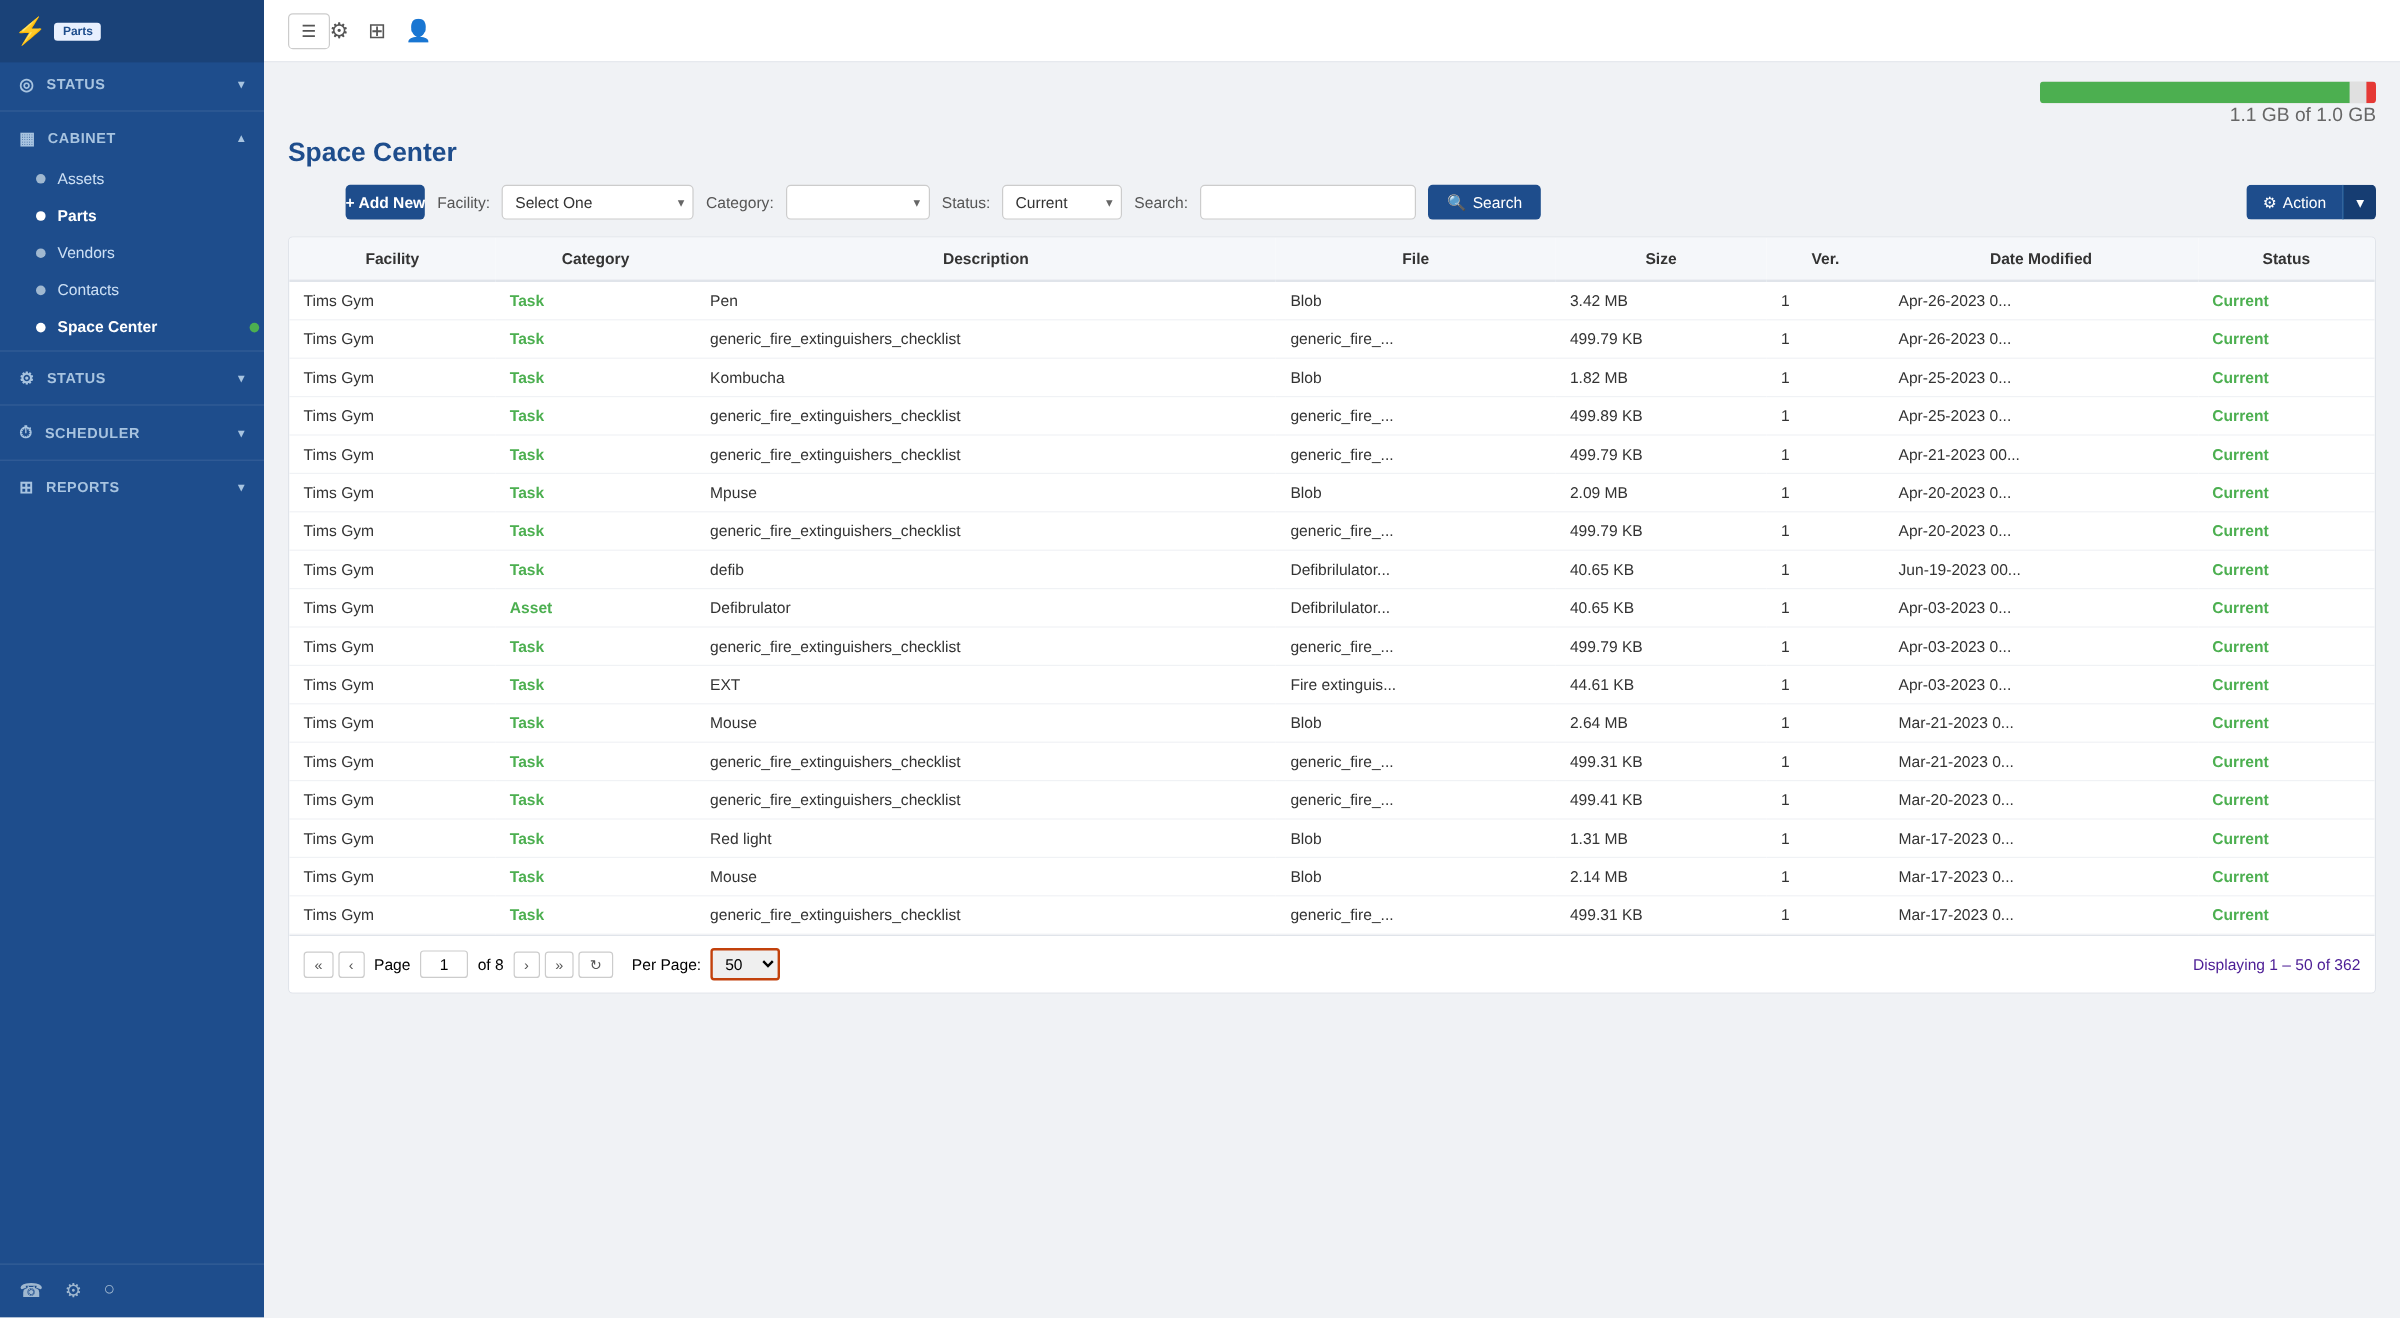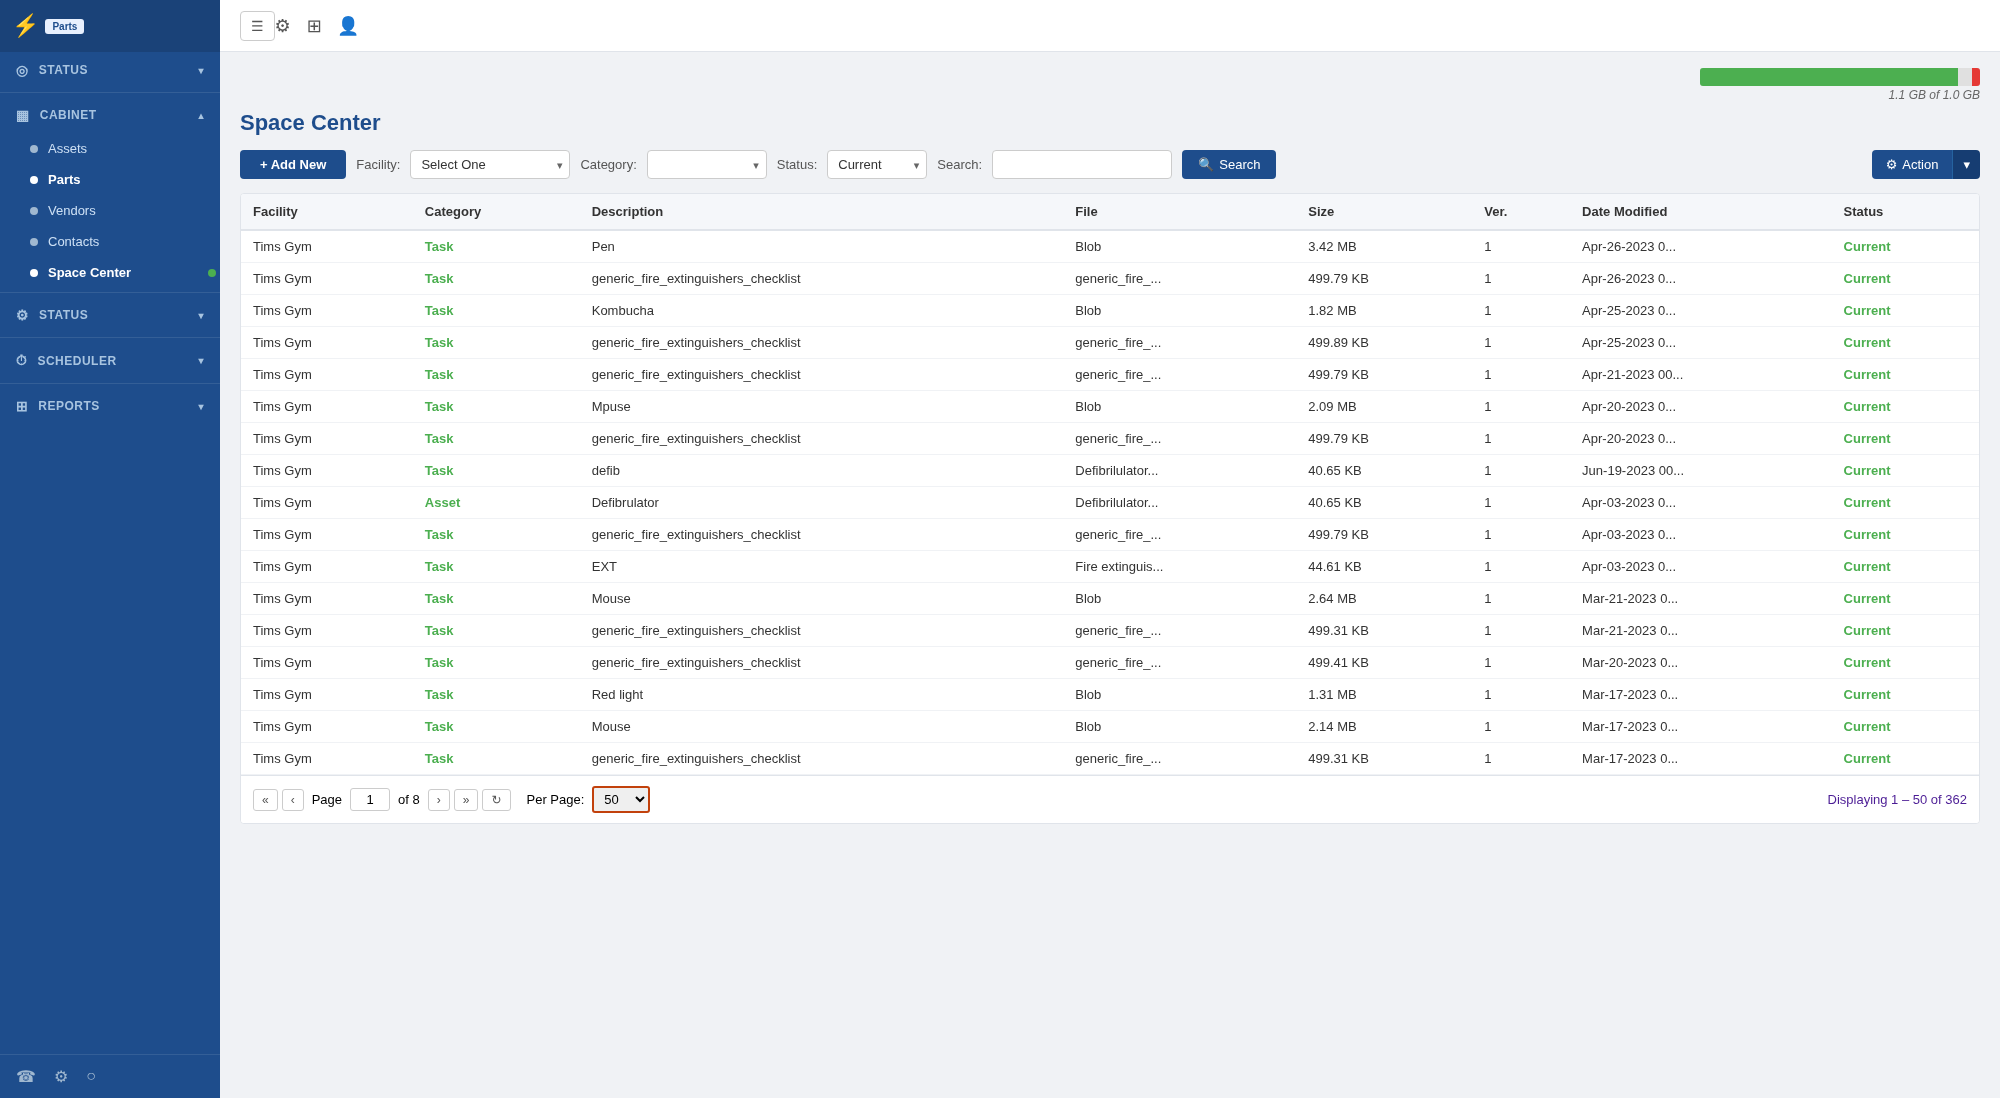--- a/index.html
+++ b/index.html
@@ -149,25 +149,24 @@
       background: #4caf50;
       position: absolute; left: 0; top: 0;
     }
     .storage-bar-fill-red {
       height: 100%;
       background: #e53935;
       position: absolute; right: 0; top: 0;
       width: 8px;
     }
     .storage-label {
-      font-size: 12px;
+      font-size: 16px;
       color: #666;
       text-align: right;
       margin-top: 2px;
-      font-style: italic;
     }
 
     
     .page-title {
       font-size: 22px;
       font-weight: 700;
       color: #1e4d8c;
       margin-bottom: 14px;
     }
 
@@ -177,25 +176,25 @@
       align-items: center;
       gap: 10px;
       margin-bottom: 14px;
       flex-wrap: wrap;
     }
     .btn-add-new {
       background: #1e4d8c;
       color: #fff;
       border: none;
       border-radius: 4px;
-      padding: 7px 20px;
+      padding: 7px 0;
       font-size: 13px;
       cursor: pointer;
       font-weight: 600;
-      display: flex; align-items: center; gap: 5px;
+      display: flex; align-items: center; gap: 5px; margin-left: 48px;
     }
     .toolbar-label { color: #555; font-size: 13px; }
     .toolbar-select {
       border: 1px solid #ccc;
       border-radius: 4px;
       padding: 6px 28px 6px 10px;
       font-size: 13px;
       color: #333;
       background: #fff;
       appearance: none;
@@ -271,21 +270,21 @@
       width: 100%;
       border-collapse: collapse;
       font-size: 13px;
     }
     thead tr {
       background: #f5f7fa;
       border-bottom: 2px solid #e0e4ea;
     }
     th {
       padding: 10px 12px;
-      text-align: left;
+      text-align: center;
       font-weight: 600;
       color: #333;
       white-space: nowrap;
     }
     td {
       padding: 8px 12px;
       border-bottom: 1px solid #f0f2f5;
       color: #333;
       white-space: nowrap;
     }

